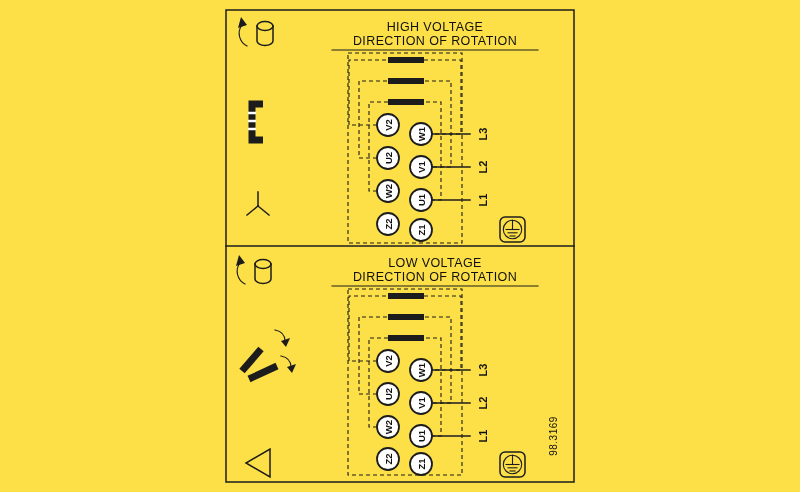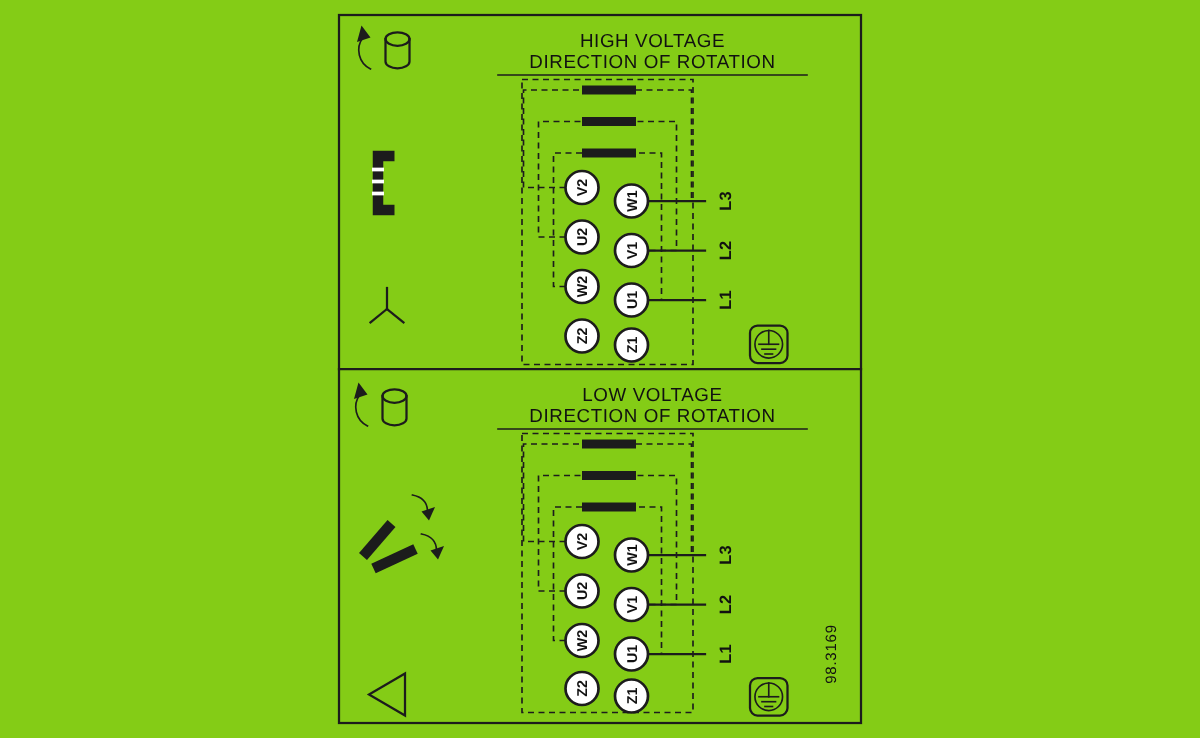--- a/index.html
+++ b/index.html
@@ -1,16 +1,16 @@
 <!DOCTYPE html>
 <html><head>
 <meta charset="utf-8">
 <style>
   html,body{margin:0;padding:0;background:#ffffff;}
-  .stage{position:relative;width:800px;height:492px;background:#84cc16;overflow:hidden;}
+  .stage{position:relative;width:800px;height:492px;background:#fde047;overflow:hidden;}
   svg{display:block;}
   .ln{stroke:#1c1c1c;stroke-width:1.5;fill:none;stroke-linecap:square;}
   .thin{stroke-width:1.1;}
   .dash{stroke:#1c1c1c;stroke-width:1.1;fill:none;stroke-dasharray:4 3;}
   .bar{fill:#1c1c1c;}
   .term{fill:#ffffff;stroke:#1c1c1c;stroke-width:1.8;}
   .thick{stroke:#1c1c1c;stroke-width:7;fill:none;}
   .lbl{font:bold 9.5px "Liberation Sans",sans-serif;fill:#111;}
   .llab{font:bold 11px "Liberation Sans",sans-serif;fill:#111;}
   .ttl{font:12.5px "Liberation Sans",sans-serif;fill:#111;letter-spacing:.4px;}

